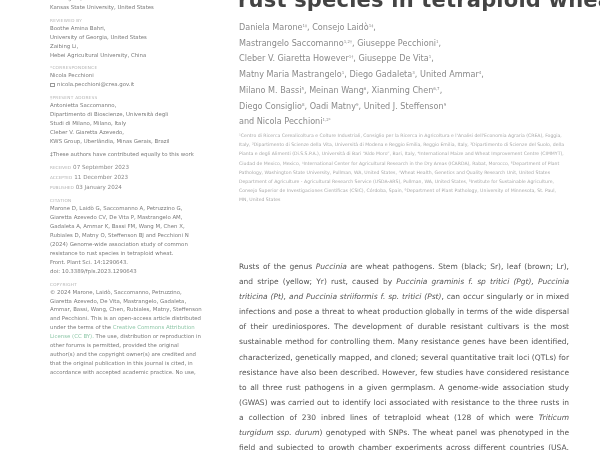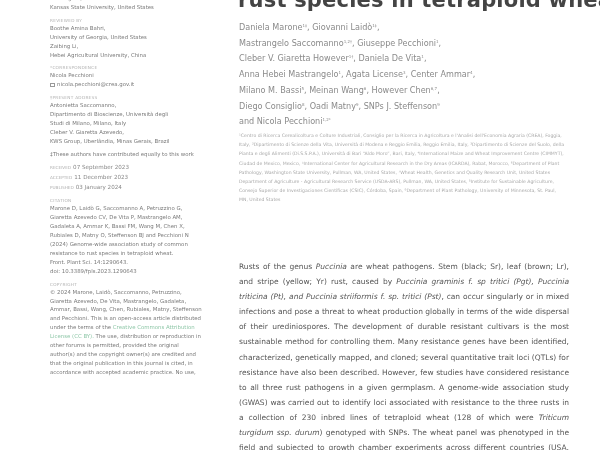--- a/index.html
+++ b/index.html
@@ -91,24 +91,24 @@
   <div class="line">Front. Plant Sci. 14:1290643.</div>
   <div class="line">doi: 10.3389/fpls.2023.1290643</div>
 
   <div class="lbl">COPYRIGHT</div>
   <div class="wrap"><span>© 2024 Marone, Laidò, Saccomanno, Petruzzino, Giaretta Azevedo, De Vita, Mastrangelo, Gadaleta, Ammar, Bassi, Wang, Chen, Rubiales, Matny, Steffenson and Pecchioni. This is an open-access article distributed under the terms of the </span><span class="link">Creative Commons Attribution License (CC BY).</span><span> The use, distribution or reproduction in other forums is permitted, provided the original author(s) and the copyright owner(s) are credited and that the original publication in this journal is cited, in accordance with accepted academic practice. No use,</span></div>
 </div>
 
 <div class="title">rust species in tetraploid wheat</div>
 
 <div class="authors">
-  <span><span>Daniela Marone</span><sup>1‡</sup></span>, <span><span>Giovanni Laidò</span><sup>1‡</sup></span>,<br>
+  <span><span>Daniela Marone</span><sup>1‡</sup></span>, <span><span>Consejo Laidò</span><sup>1‡</sup></span>,<br>
   <span><span>Mastrangelo Saccomanno</span><sup>1,2†</sup></span>, <span><span>Giuseppe Pecchioni</span><sup>1</sup></span>,<br>
-  <span><span>Cleber V. Giaretta However</span><sup>1†</sup></span>, <span><span>Daniela De Vita</span><sup>1</sup></span>,<br>
-  <span><span>Anna Hebei Mastrangelo</span><sup>1</sup></span>, <span><span>Agata License</span><sup>3</sup></span>, <span><span>Center Ammar</span><sup>4</sup></span>,<br>
-  <span><span>Milano M. Bassi</span><sup>5</sup></span>, <span><span>Meinan Wang</span><sup>6</sup></span>, <span><span>However Chen</span><sup>6,7</sup></span>,<br>
-  <span><span>Diego Consiglio</span><sup>8</sup></span>, <span><span>Oadi Matny</span><sup>9</sup></span>, <span><span>SNPs J. Steffenson</span><sup>9</sup></span><br>
+  <span><span>Cleber V. Giaretta However</span><sup>1†</sup></span>, <span><span>Giuseppe De Vita</span><sup>1</sup></span>,<br>
+  <span><span>Matny Maria Mastrangelo</span><sup>1</sup></span>, <span><span>Diego Gadaleta</span><sup>3</sup></span>, <span><span>United Ammar</span><sup>4</sup></span>,<br>
+  <span><span>Milano M. Bassi</span><sup>5</sup></span>, <span><span>Meinan Wang</span><sup>6</sup></span>, <span><span>Xianming Chen</span><sup>6,7</sup></span>,<br>
+  <span><span>Diego Consiglio</span><sup>8</sup></span>, <span><span>Oadi Matny</span><sup>9</sup></span>, <span><span>United J. Steffenson</span><sup>9</sup></span><br>
   and <span><span>Nicola Pecchioni</span><sup>1,2*</sup></span>
 </div>
 
 <div class="affil">¹Centro di Ricerca Cerealicoltura e Colture Industriali, Consiglio per la Ricerca in Agricoltura e l'Analisi dell'Economia Agraria (CREA), Foggia, Italy, ²Dipartimento di Scienze della Vita, Università di Modena e Reggio Emilia, Reggio Emilia, Italy, ³Dipartimento di Scienze del Suolo, della Pianta e degli Alimenti (Di.S.S.P.A.), Università di Bari “Aldo Moro”, Bari, Italy, ⁴International Maize and Wheat Improvement Centre (CIMMYT), Ciudad de Mexico, Mexico, ⁵International Center for Agricultural Research in the Dry Areas (ICARDA), Rabat, Morocco, ⁶Department of Plant Pathology, Washington State University, Pullman, WA, United States, ⁷Wheat Health, Genetics and Quality Research Unit, United States Department of Agriculture - Agricultural Research Service (USDA-ARS), Pullman, WA, United States, ⁸Institute for Sustainable Agriculture, Consejo Superior de Investigaciones Científicas (CSIC), Córdoba, Spain, ⁹Department of Plant Pathology, University of Minnesota, St. Paul, MN, United States</div>
 
 <div class="abstract"><span>Rusts of the genus </span><i>Puccinia</i><span> are wheat pathogens. Stem (black; Sr), leaf (brown; Lr), and stripe (yellow; Yr) rust, caused by </span><i>Puccinia graminis f. sp tritici (Pgt), Puccinia triticina (Pt), and Puccinia striiformis f. sp. tritici (Pst)</i><span>, can occur singularly or in mixed infections and pose a threat to wheat production globally in terms of the wide dispersal of their urediniospores. The development of durable resistant cultivars is the most sustainable method for controlling them. Many resistance genes have been identified, characterized, genetically mapped, and cloned; several quantitative trait loci (QTLs) for resistance have also been described. However, few studies have considered resistance to all three rust pathogens in a given germplasm. A genome-wide association study (GWAS) was carried out to identify loci associated with resistance to the three rusts in a collection of 230 inbred lines of tetraploid wheat (128 of which were </span><i>Triticum turgidum ssp. durum</i><span>) genotyped with SNPs. The wheat panel was phenotyped in the field and subjected to growth chamber experiments across different countries (USA, Mexico, Morocco, Italy and Spain), the seedling and adult plant (SP and APS)</span></div>
 
 </body></html>

